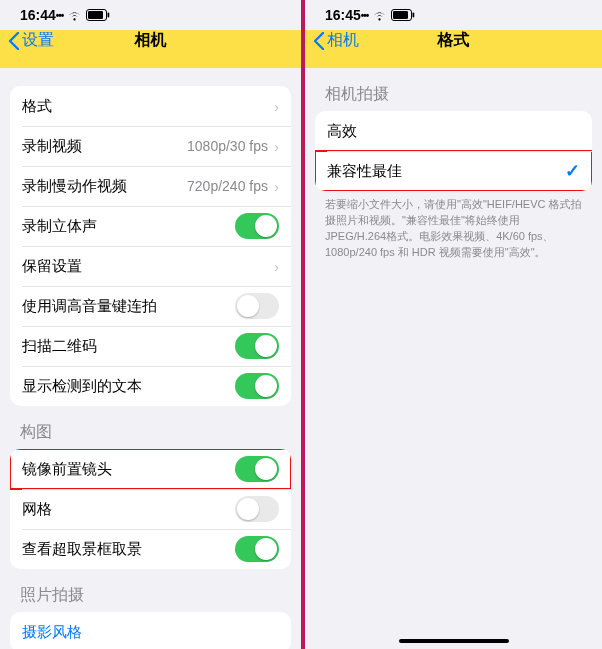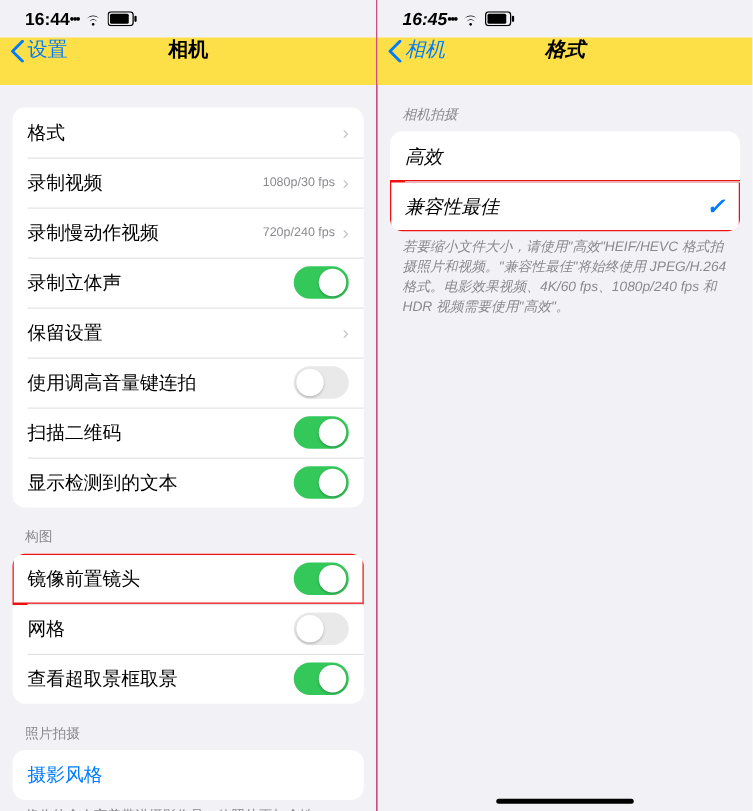--- a/index.html
+++ b/index.html
@@ -12,21 +12,21 @@
     overflow: hidden;
   }
   .phone {
     width: 301px;
     height: 649px;
     background: #f2f2f6;
     position: relative;
     display: flex;
     flex-direction: column;
   }
-  .phone + .phone { border-left: 1px solid #be185d; font-style: italic; }
+  .phone + .phone { border-left: 4px solid #be185d; }
 
   
   .status {
     height: 30px;
     display: flex;
     align-items: center;
     padding: 0 20px;
     background: #f2f2f6;
     font-size: 14px;
     font-weight: 600;
@@ -62,21 +62,21 @@
   }
 
   
   .content {
     flex: 1;
     overflow: hidden;
     padding: 0 10px;
   }
 
   .section-header {
-    font-size: 11px;
+    font-size: 16px;
     color: #8a8a8e;
     padding: 16px 10px 6px;
   }
   .group {
     background: #fff;
     border-radius: 10px;
     overflow: hidden;
   }
   .row {
     min-height: 40px;
@@ -88,21 +88,21 @@
     position: relative;
   }
   .row + .row::before {
     content: "";
     position: absolute;
     top: 0; left: 12px; right: 0;
     height: 1px;
     background: #e3e3e6;
   }
   .row-label { flex: 1; }
-  .row-value { color: #8a8a8e; font-size: 10px; margin-right: 6px; }
+  .row-value { color: #8a8a8e; font-size: 14px; margin-right: 6px; }
   .chevron { color: #c5c5c7; }
   .check { color: #007aff; font-size: 18px; font-weight: 600; }
 
   .toggle {
     width: 44px; height: 26px;
     border-radius: 13px;
     position: relative;
     flex-shrink: 0;
   }
   .toggle::after {

